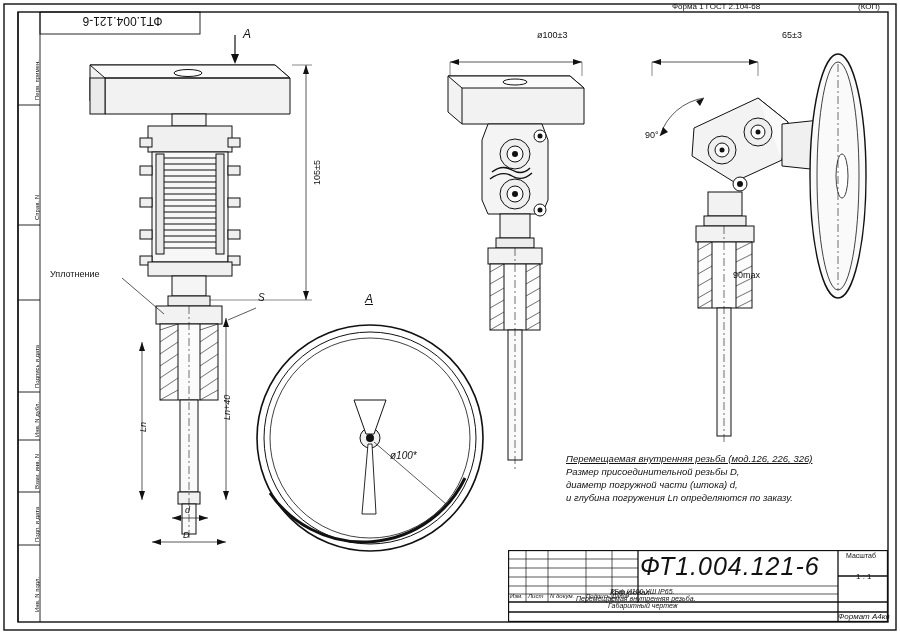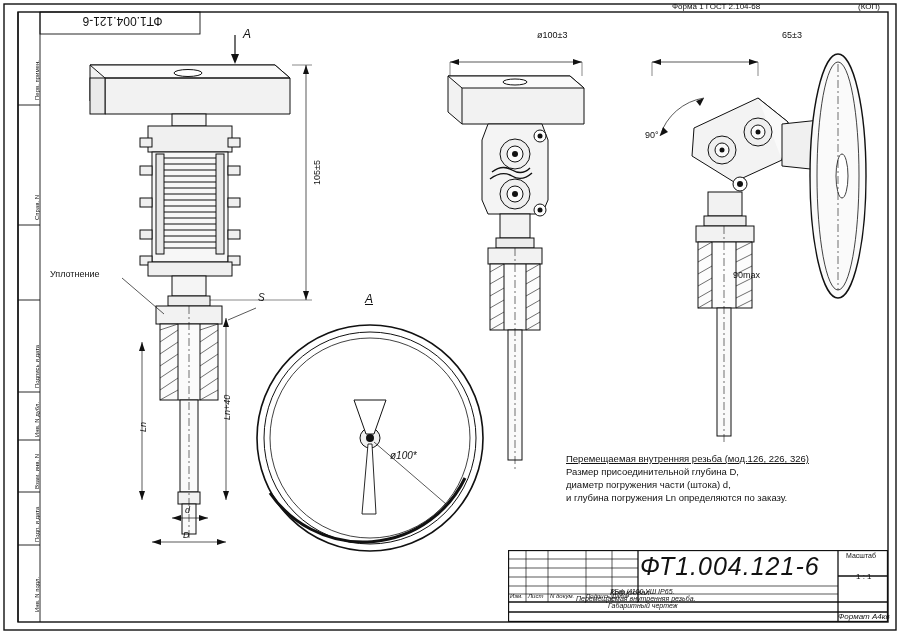--- a/index.html
+++ b/index.html
@@ -10,21 +10,21 @@
   .txt{position:absolute;font-family:"Liberation Sans",sans-serif;color:#111;white-space:nowrap;}
   .it{font-style:italic;}
   .vert{transform-origin:0 0;}
   .tiny{font-size:6px;}
   .s7{font-size:7px;}
   .s8{font-size:8px;}
   .s9{font-size:9px;}
   .s10{font-size:10px;}
   .s12{font-size:12px;}
   .big{font-size:25px;letter-spacing:1px;}
-  .note{font-size:9.5px;color:#111;line-height:13px;}
+  .note{font-size:9.5px;font-style:italic;color:#111;line-height:13px;}
   .ul{text-decoration:underline;}
 </style>
 </head>
 <body>
 
 <div id="sheet">
 
   <svg class="abs" style="left:0;top:0" width="900" height="634">
     <rect x="4" y="4" width="892" height="626" fill="none" stroke="#111" stroke-width="1.4"></rect>
     <rect x="18" y="12" width="870" height="610" fill="none" stroke="#111" stroke-width="1.4"></rect>
@@ -307,22 +307,22 @@
 
       <line x1="62" y1="254" x2="160" y2="254" stroke-width="0"></line>
     </g>
   </svg>
   <div class="txt s9" style="left:782px;top:30px">65±3</div>
   <div class="txt s9" style="left:645px;top:130px">90°</div>
   <div class="txt s9" style="left:733px;top:270px">90max</div>
 
   <div class="abs" style="left:566px;top:452px;width:322px">
     <div class="note ul" style="color:#111">Перемещаемая внутренняя резьба (мод.126, 226, 326)</div>
-    <div class="note">Размер присоединительной глубина D,</div>
-    <div class="note">диаметр погружения части (штока) d,</div>
+    <div class="note">Размер присоединительной резьбы D,</div>
+    <div class="note">диаметр погружной части (штока) d,</div>
     <div class="note">и глубина погружения Ln определяются по заказу.</div>
   </div>
 
   <svg class="abs" style="left:508px;top:550px" width="380" height="72">
     <g stroke="#111" fill="none" stroke-width="1.3">
       <rect x="0.5" y="0.5" width="379" height="71"></rect>
       <line x1="130" y1="0" x2="130" y2="52"></line>
       <line x1="330" y1="0" x2="330" y2="72"></line>
       <line x1="130" y1="52" x2="380" y2="52"></line>
       <line x1="0" y1="52" x2="130" y2="52"></line>

